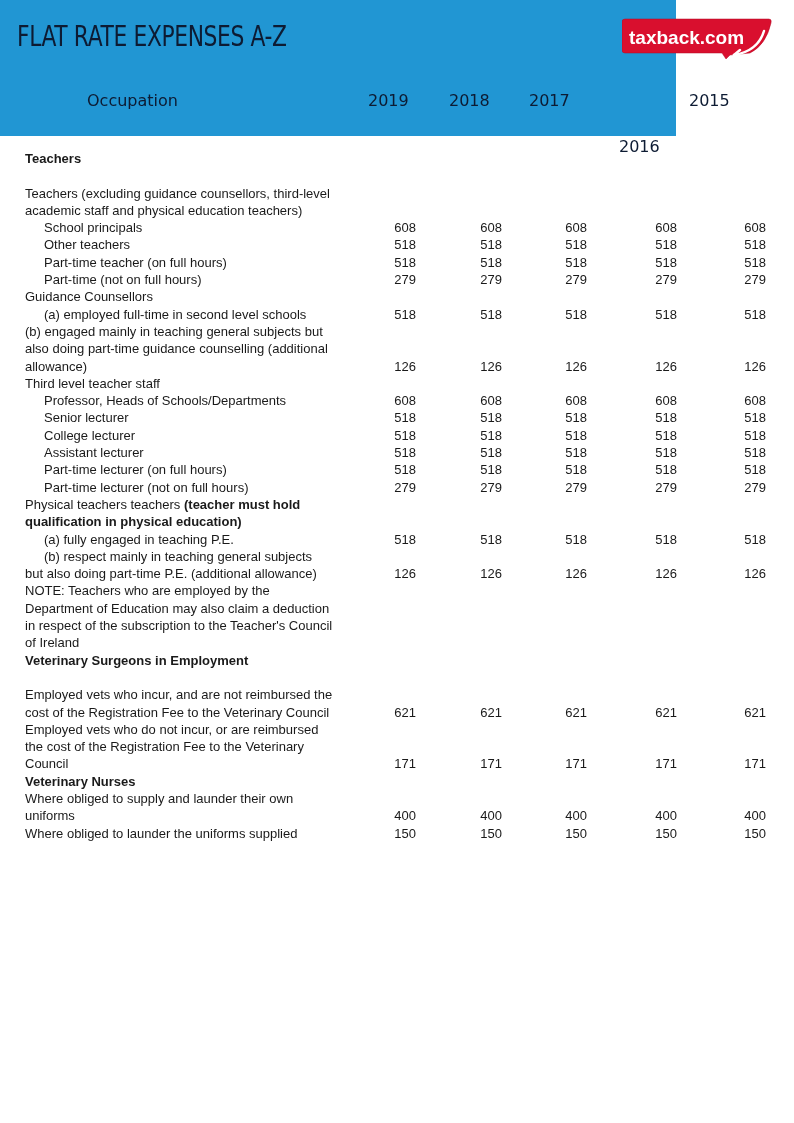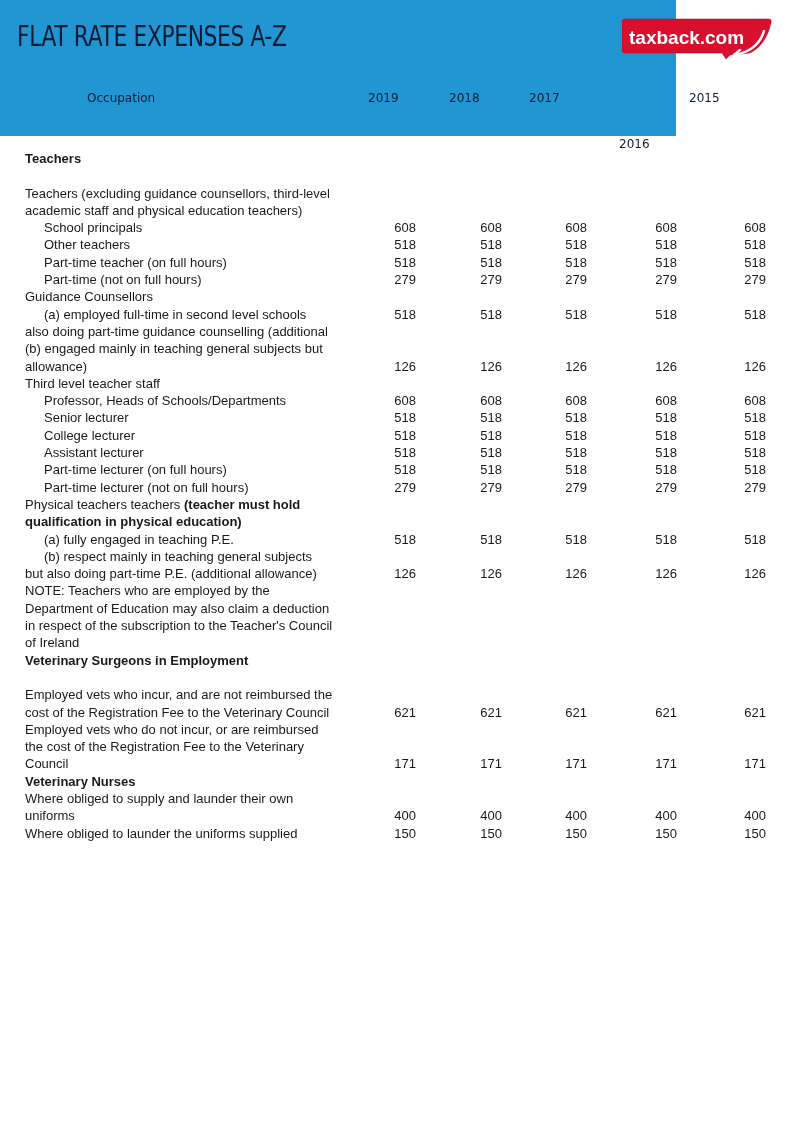--- a/index.html
+++ b/index.html
@@ -32,21 +32,21 @@
     .logo {
       position: absolute;
       left: 622px; top: 17px;
       width: 150px; height: 48px;
     }
     .logo svg { display: block; }
     .col-header {
       position: absolute;
       top: 91px;
       font-family: "DejaVu Sans", sans-serif;
-      font-size: 12px;
+      font-size: 16px;
       color: #0d1b33;
       white-space: nowrap;
     }
     .occ { left: 87px; }
     .y0 { left: 368px; }
     .y1 { left: 449px; }
     .y2 { left: 529px; }
     .y3 { left: 619px; margin-top: 46px; }
     .y4 { left: 689px; }
 
@@ -147,24 +147,24 @@
     </div>
     <div class="row">
       <span class="label indent">(a)  employed full-time in second level schools</span>
       <span class="v v0">518</span>
       <span class="v v1">518</span>
       <span class="v v2">518</span>
       <span class="v v3">518</span>
       <span class="v v4">518</span>
     </div>
     <div class="row">
+      <span class="label">(b)  engaged mainly in teaching general subjects but</span>
+    </div>
+    <div class="row">
       <span class="label">also doing part-time guidance counselling (additional</span>
-    </div>
-    <div class="row">
-      <span class="label">(b)  engaged mainly in teaching general subjects but</span>
     </div>
     <div class="row">
       <span class="label">allowance)</span>
       <span class="v v0">126</span>
       <span class="v v1">126</span>
       <span class="v v2">126</span>
       <span class="v v3">126</span>
       <span class="v v4">126</span>
     </div>
     <div class="row">

